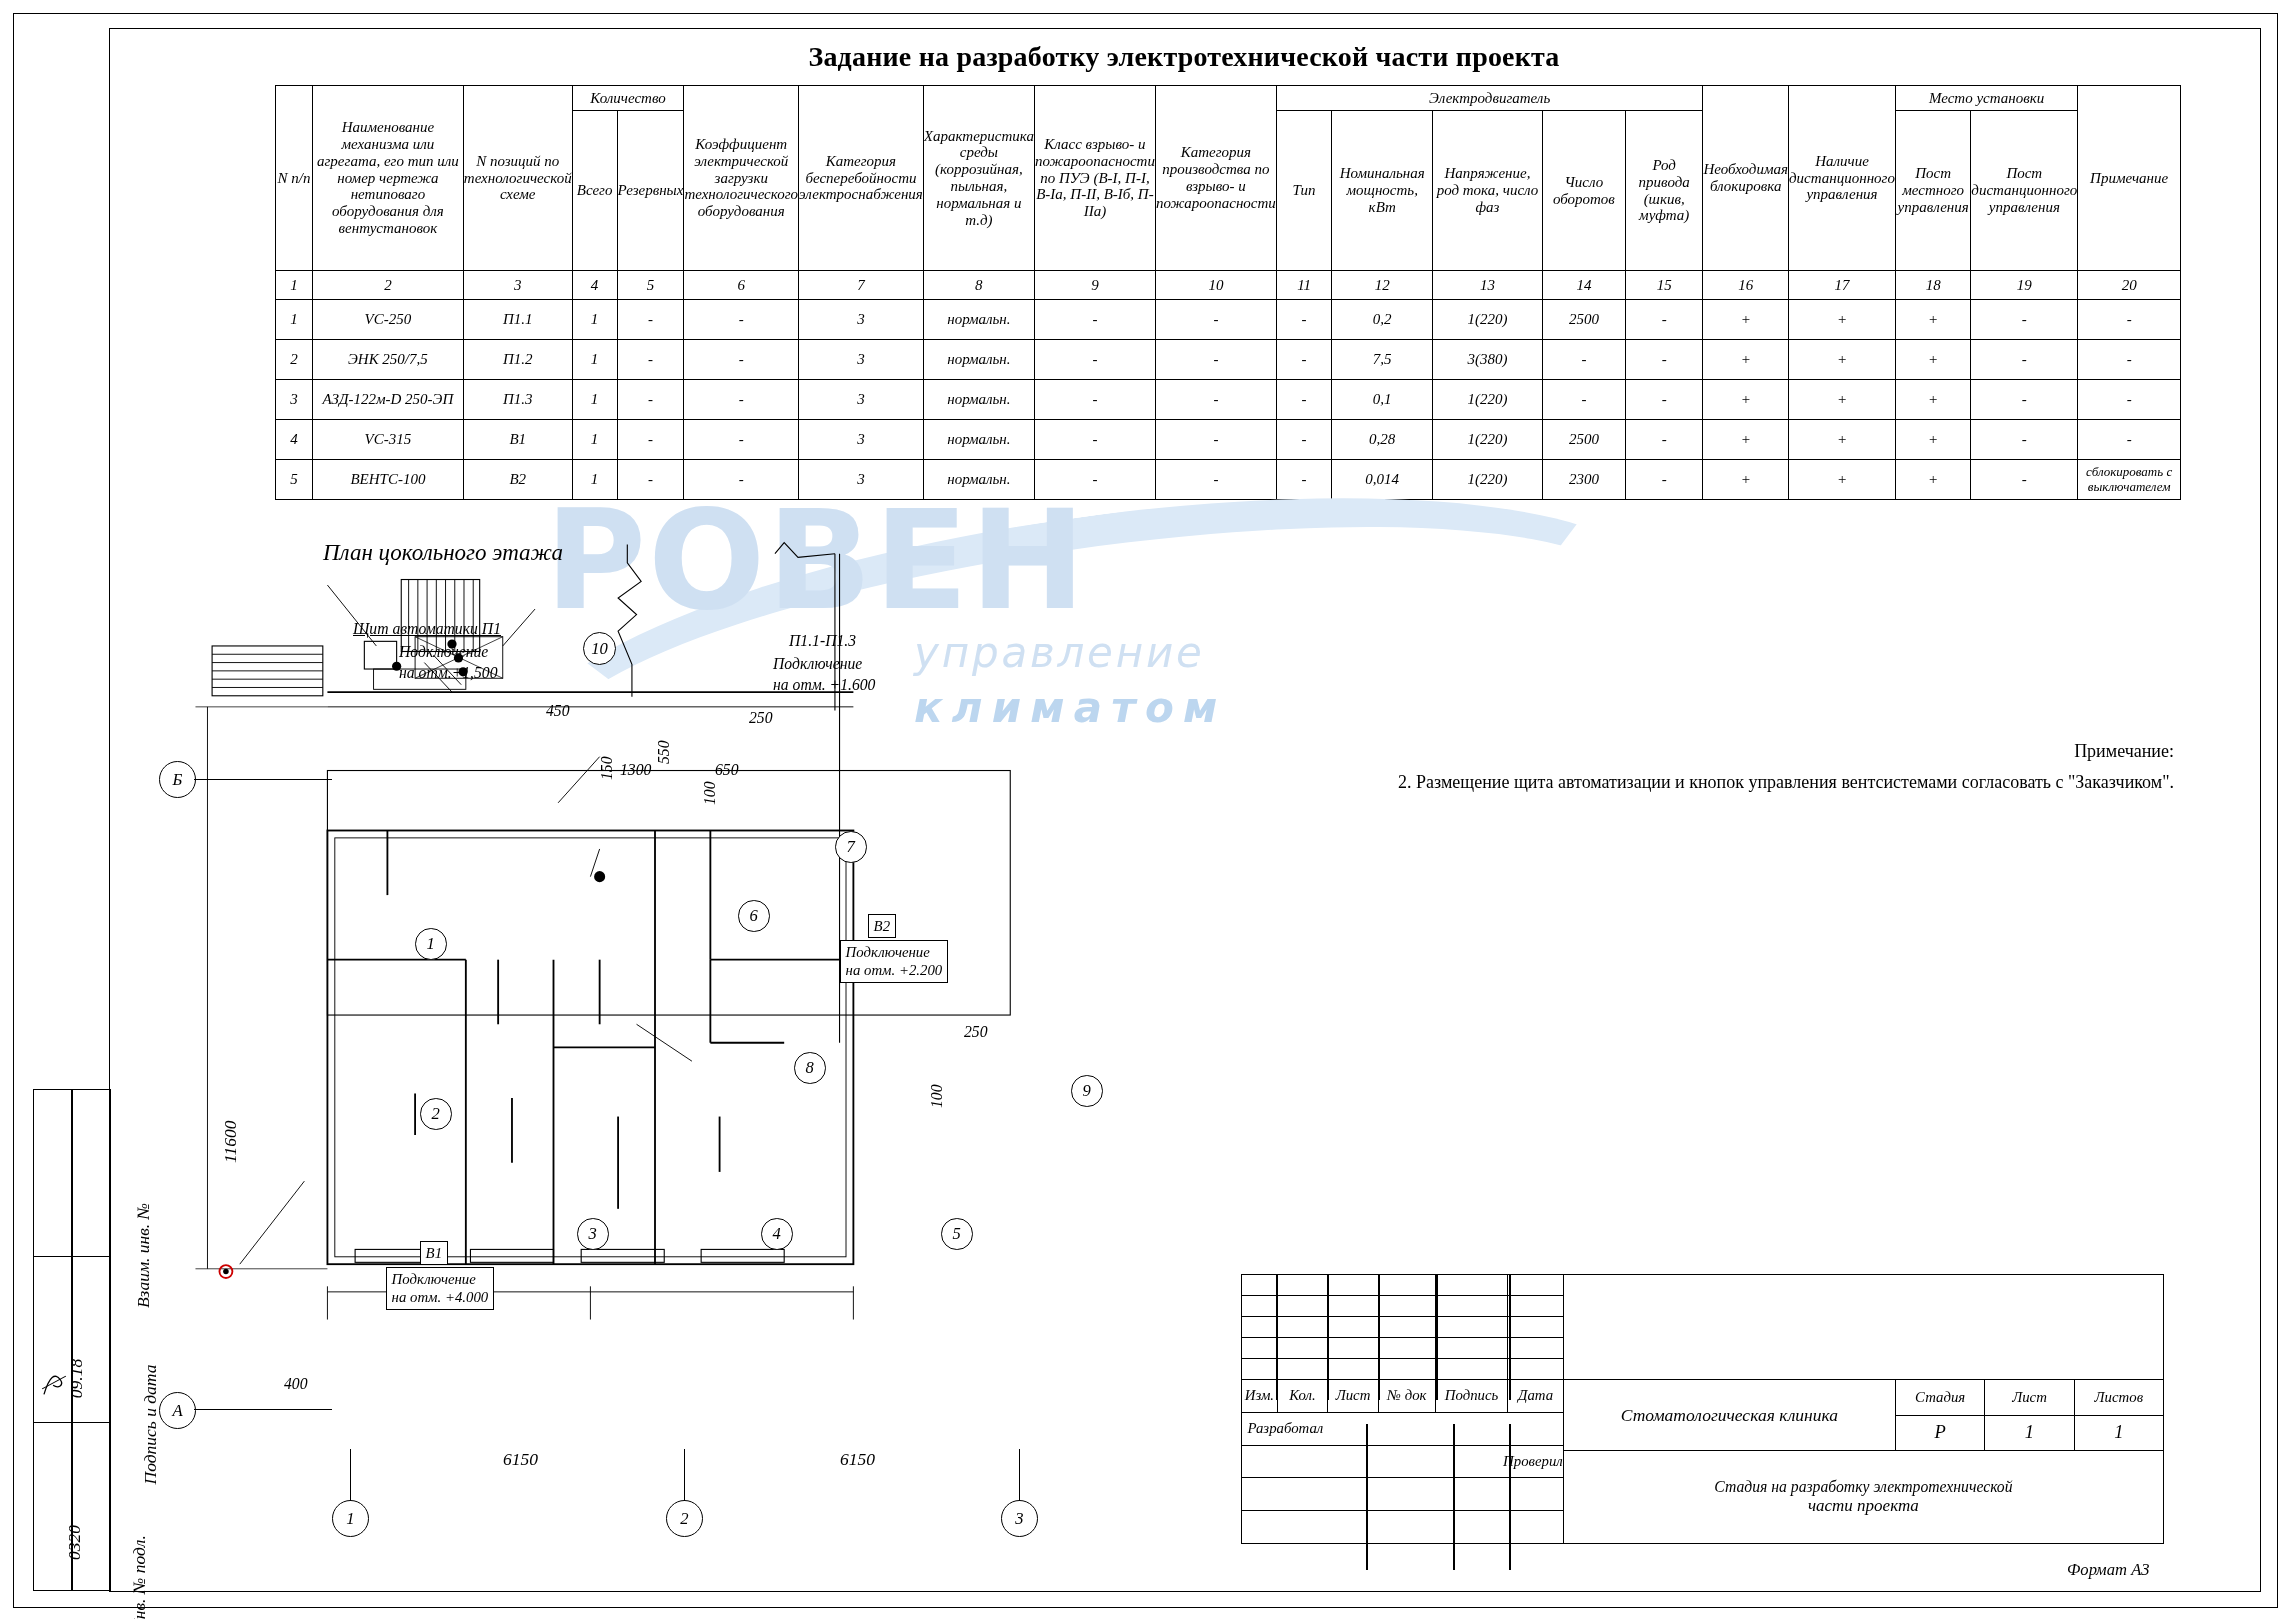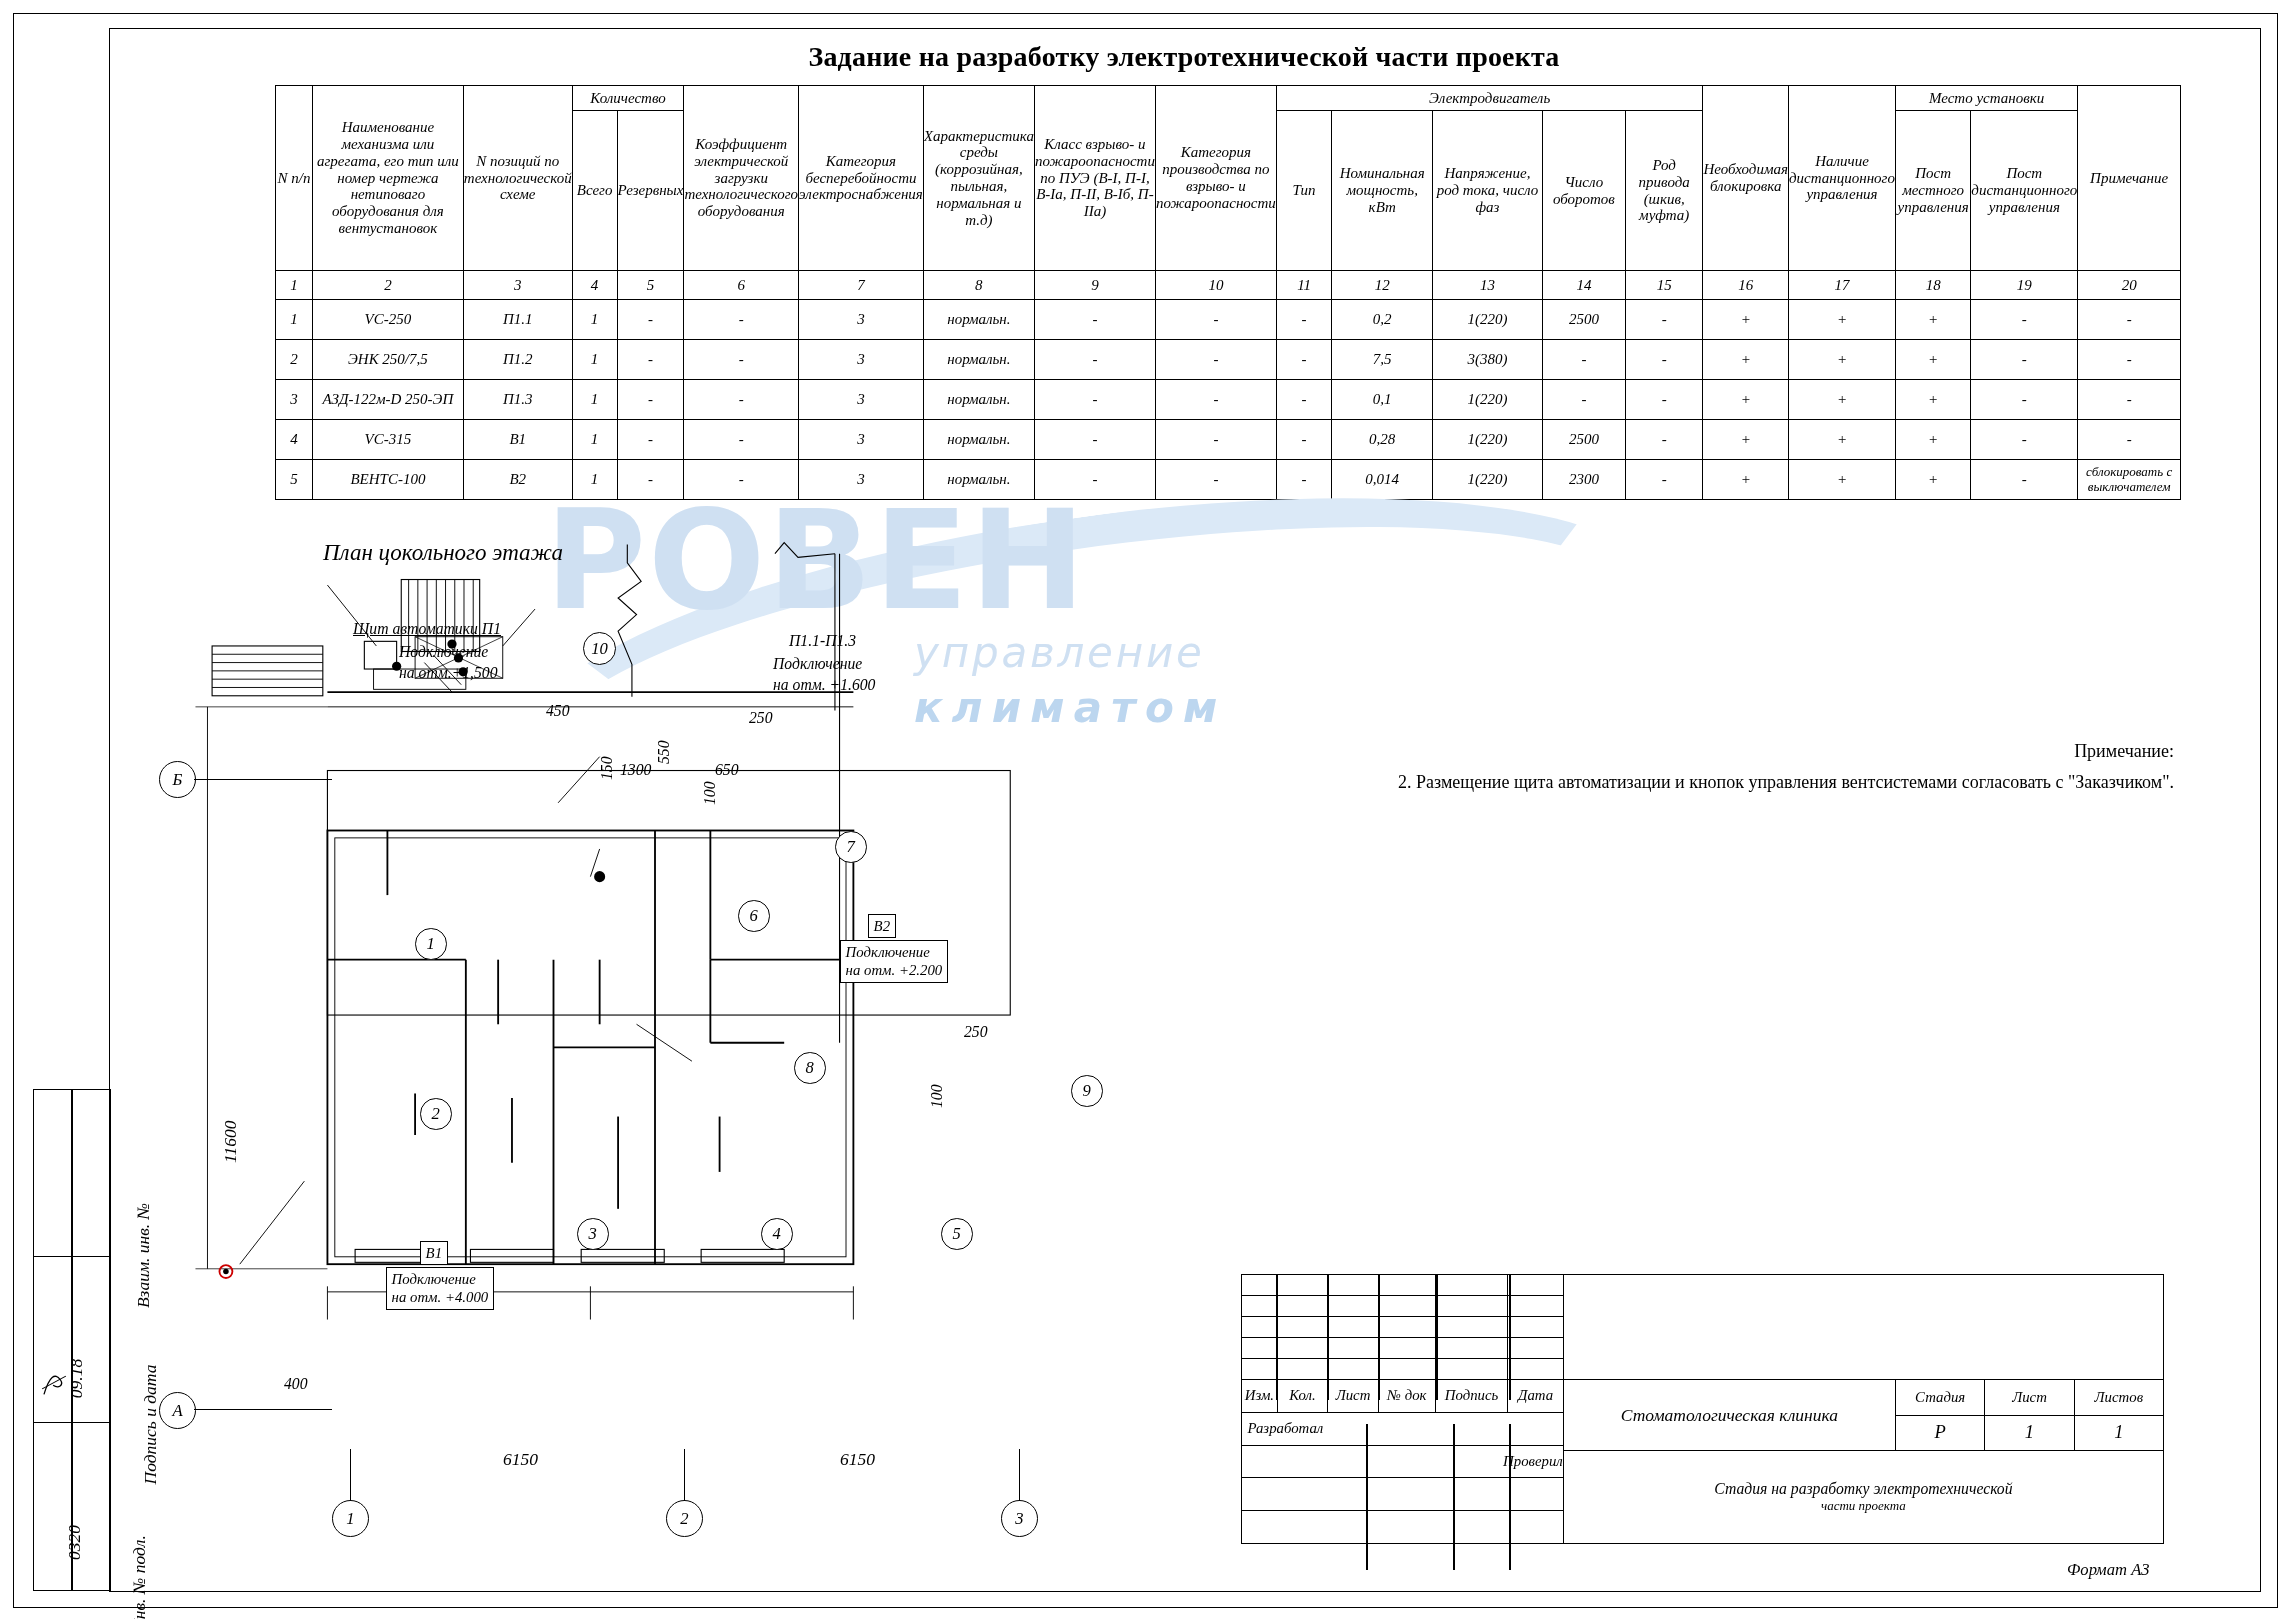--- a/index.html
+++ b/index.html
@@ -482,21 +482,21 @@
                   <div style="flex:1;display:flex;align-items:center;justify-content:center;font-size:18.5px;">1</div>
                 </div>
                 <div style="flex:1;display:flex;flex-direction:column;border-left:1.5px solid #000;">
                   <div style="flex:1;display:flex;align-items:center;justify-content:center;border-bottom:1.5px solid #000;">Листов</div>
                   <div style="flex:1;display:flex;align-items:center;justify-content:center;font-size:18.5px;">1</div>
                 </div>
               </div>
             </div>
             <div style="height:92px;display:flex;align-items:center;justify-content:center;flex-direction:column;">
               <div style="font-size:15.7px;">Стадия на разработку электротехнической</div>
-              <div style="font-size:13px;">части проекта</div>
+              <div style="font-size:17px;">части проекта</div>
             </div>
           </div>
         </td>
       </tr>
       <tr>
         <td colspan="6" style="height:24px;text-align:left;padding-left:5.5px;">Разработал</td>
       </tr>
       <tr>
         <td colspan="6" style="height:24px;text-align:right;padding-left:5.5px;">Проверил</td>
       </tr>

